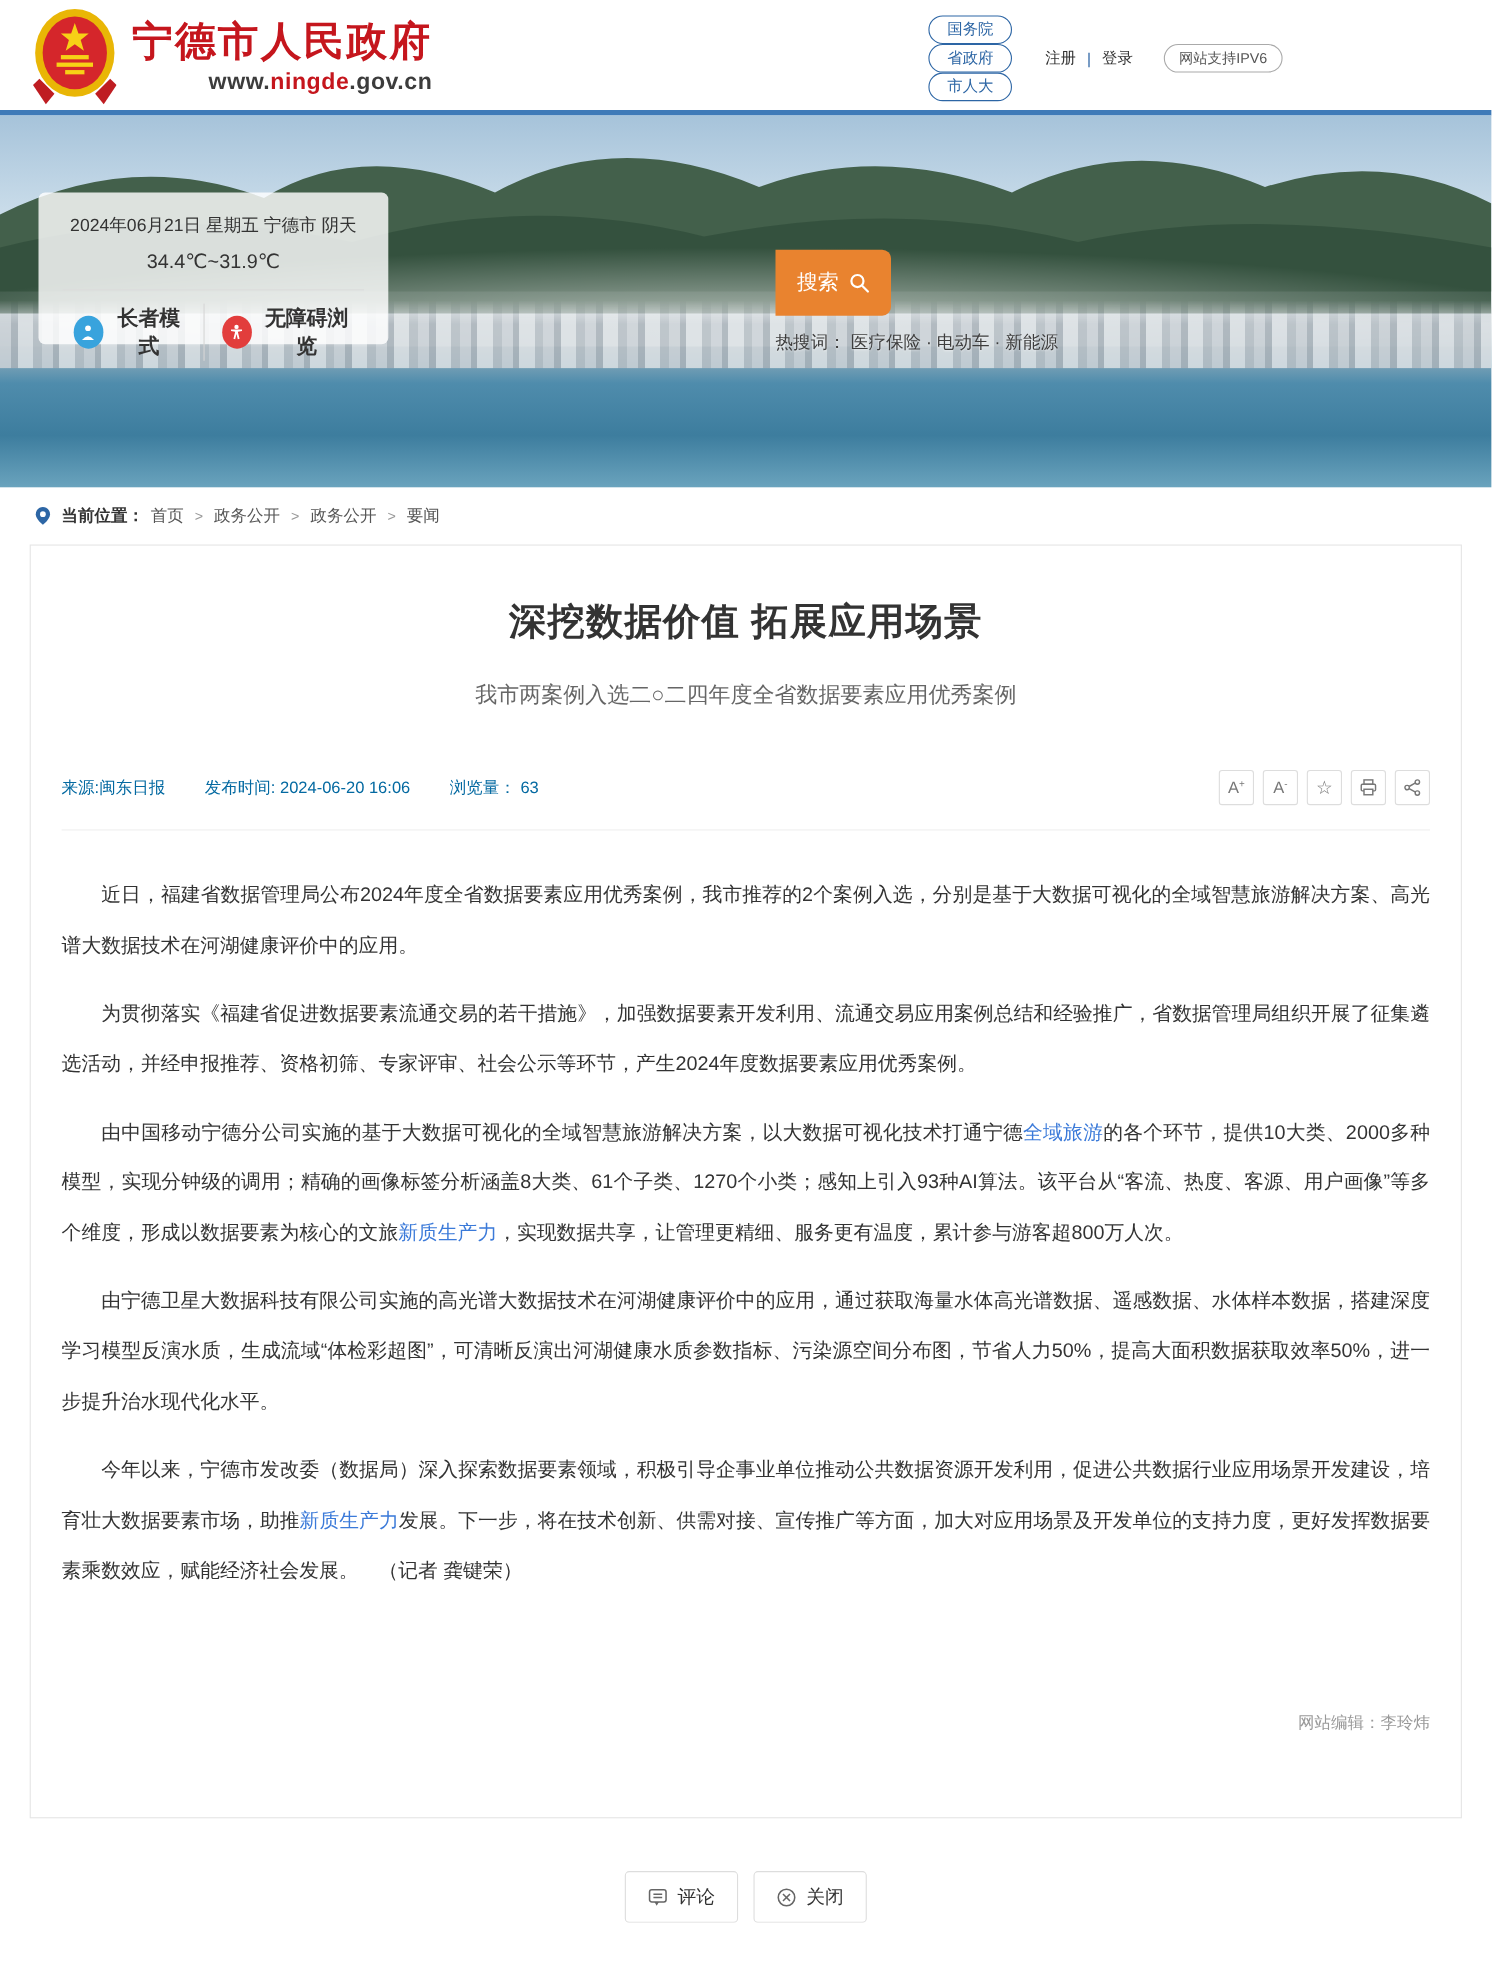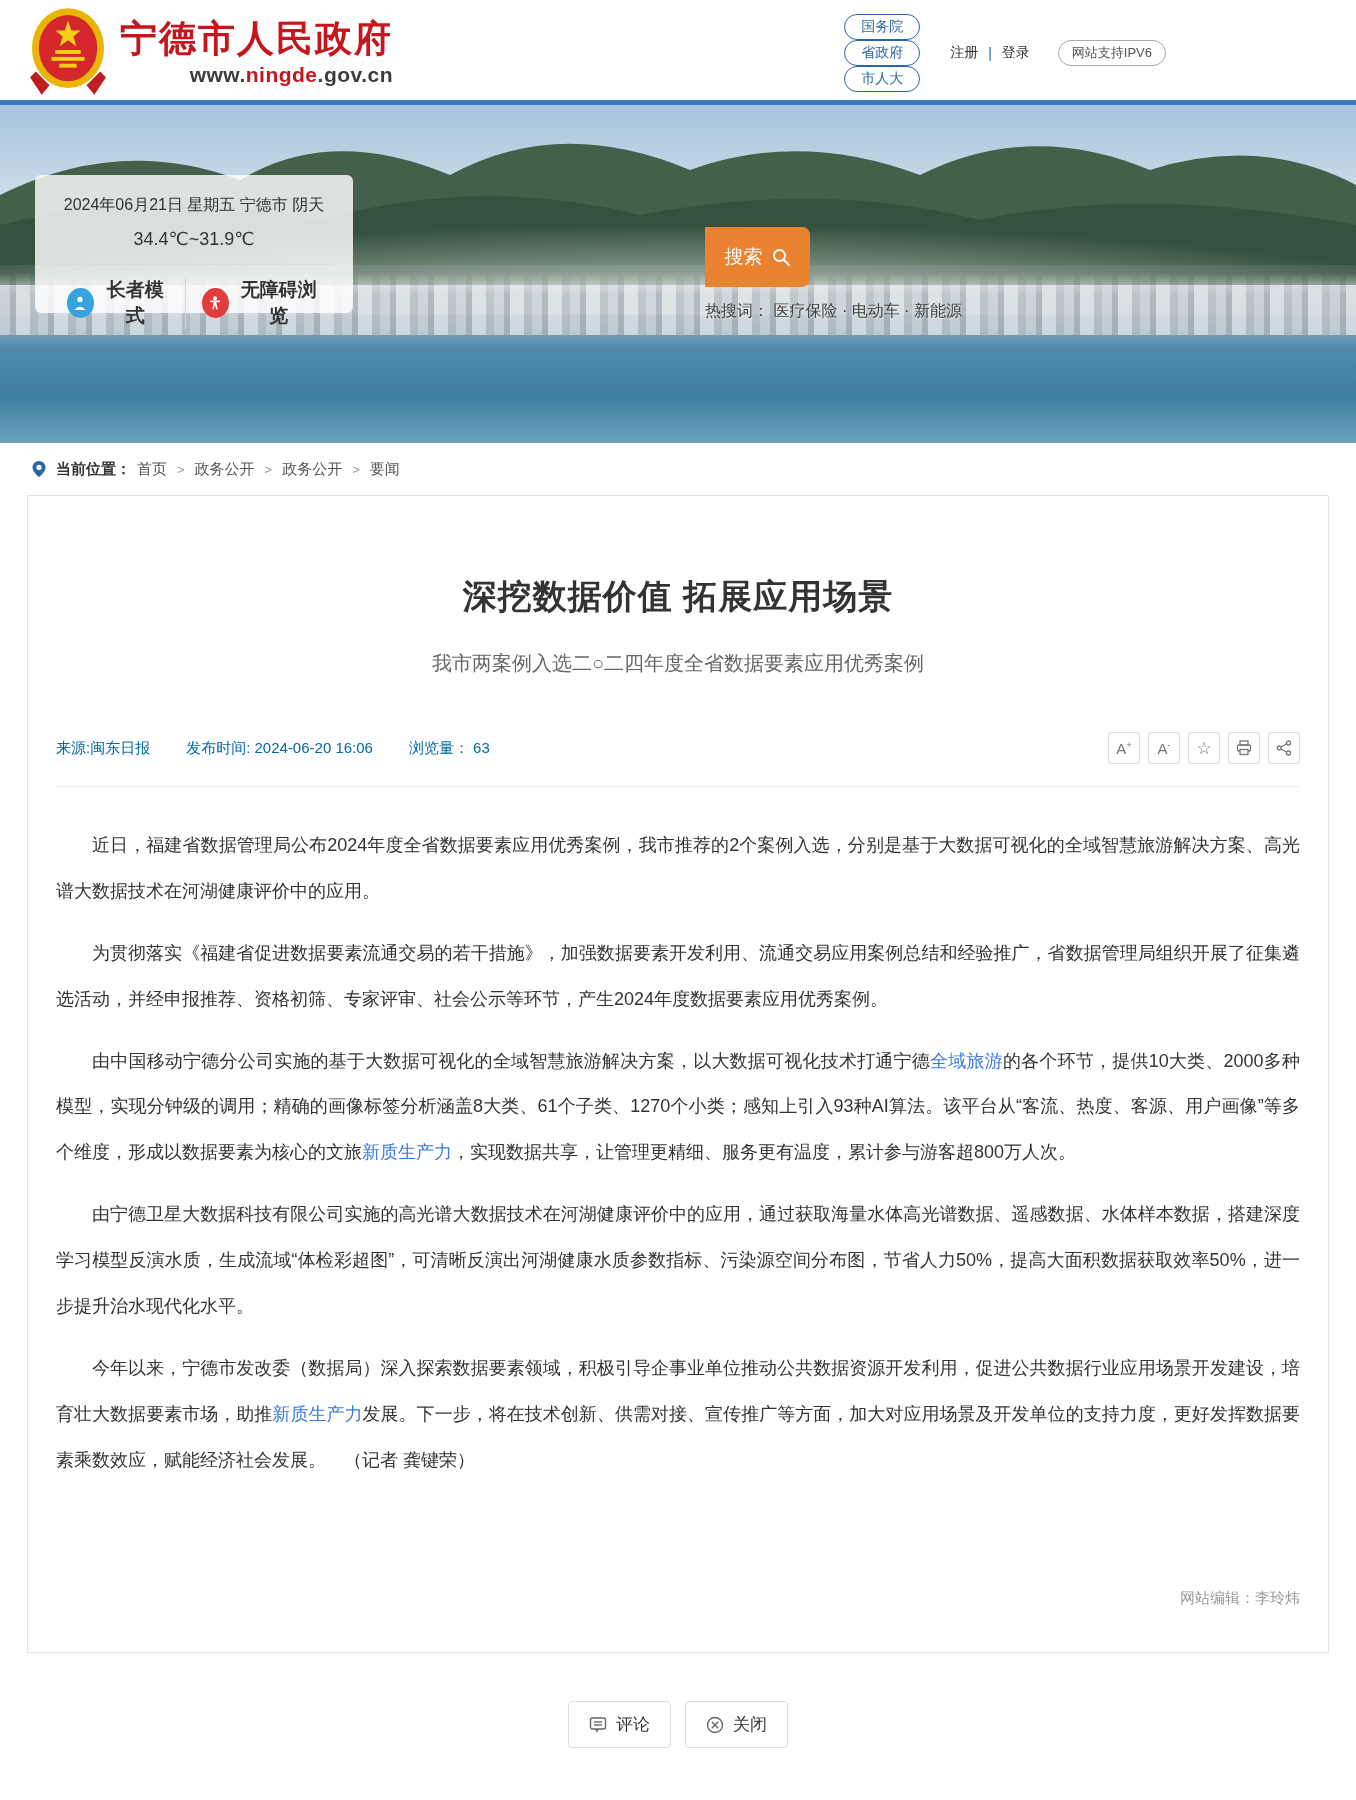--- a/index.html
+++ b/index.html
@@ -68,21 +68,21 @@
     text-shadow: 0 1px 2px rgba(255,255,255,.55); }
 
   
   .crumb-bar { height: 52px; display: flex; align-items: center; padding: 0 30px; background: #fff; }
   .crumb-label { font-size: 15px; font-weight: bold; color: #333; margin: 0 6px 0 8px; }
   .crumbs { display: flex; align-items: center; gap: 10px; font-size: 15px; color: #555; }
   .crumbs .gt { color: #999; font-size: 13px; }
 
   
   .card { margin: 0 27px; border: 1px solid #e5e5e5; min-height: 1158px; padding: 0 28px 40px; background: #fff; }
-  .art-title { text-align: center; font-size: 34px; font-weight: bold; color: #333; margin-top: 78px; letter-spacing: 1px; }
+  .art-title { text-align: center; font-size: 34px; font-weight: bold; color: #333; margin-top: 46px; letter-spacing: 1px; }
   .art-subtitle { text-align: center; font-size: 20px; color: #666; margin-top: 30px; }
   .meta-row { display: flex; justify-content: space-between; align-items: center; margin-top: 55px;
     padding-bottom: 22px; border-bottom: 1px solid #efefef; }
   .meta-left { font-size: 15px; color: #0369a1; display: flex; gap: 36px; }
   .tools { display: flex; gap: 8px; }
   .tool-btn { width: 32px; height: 32px; border: 1px solid #ddd; border-radius: 3px; background: #fff;
     display: inline-flex; align-items: center; justify-content: center; font-size: 15px; color: #777; cursor: pointer; }
   .tool-btn sup { font-size: 9px; }
   .art-body { margin-top: 36px; font-size: 18px; line-height: 2.55; text-align: justify; color: #333; }
   .art-body p { text-indent: 2em; margin-bottom: 16px; }

